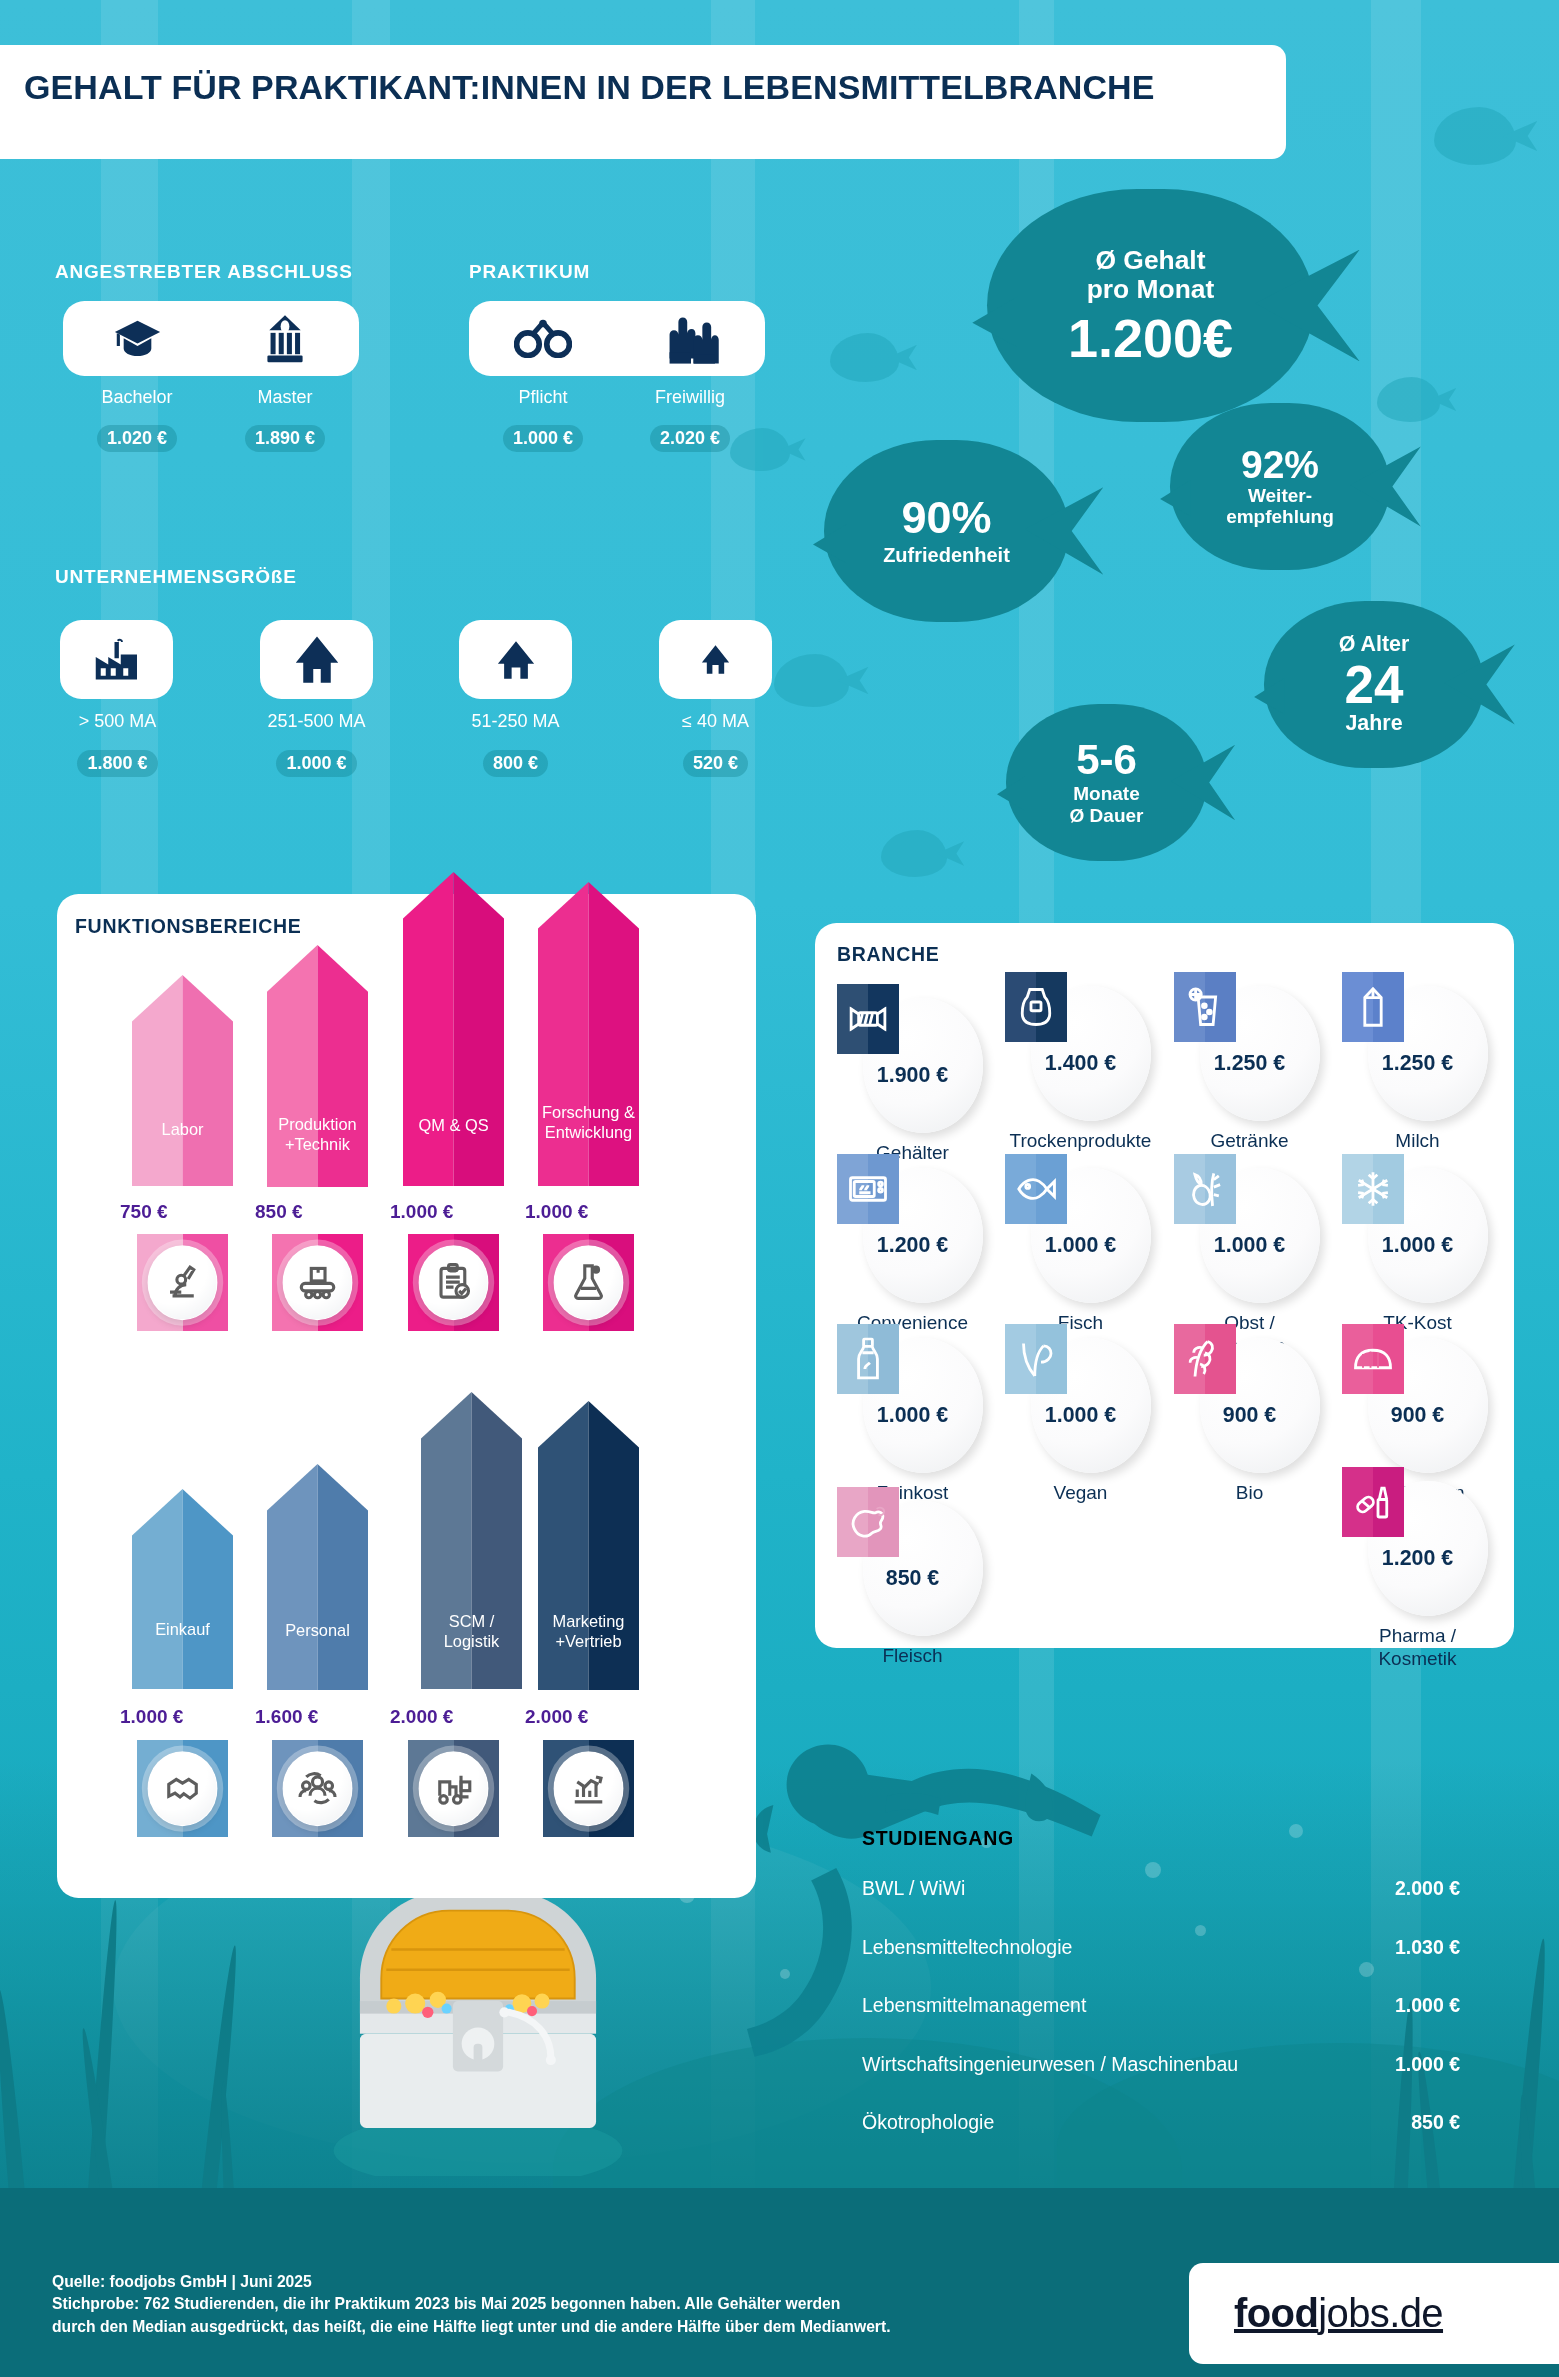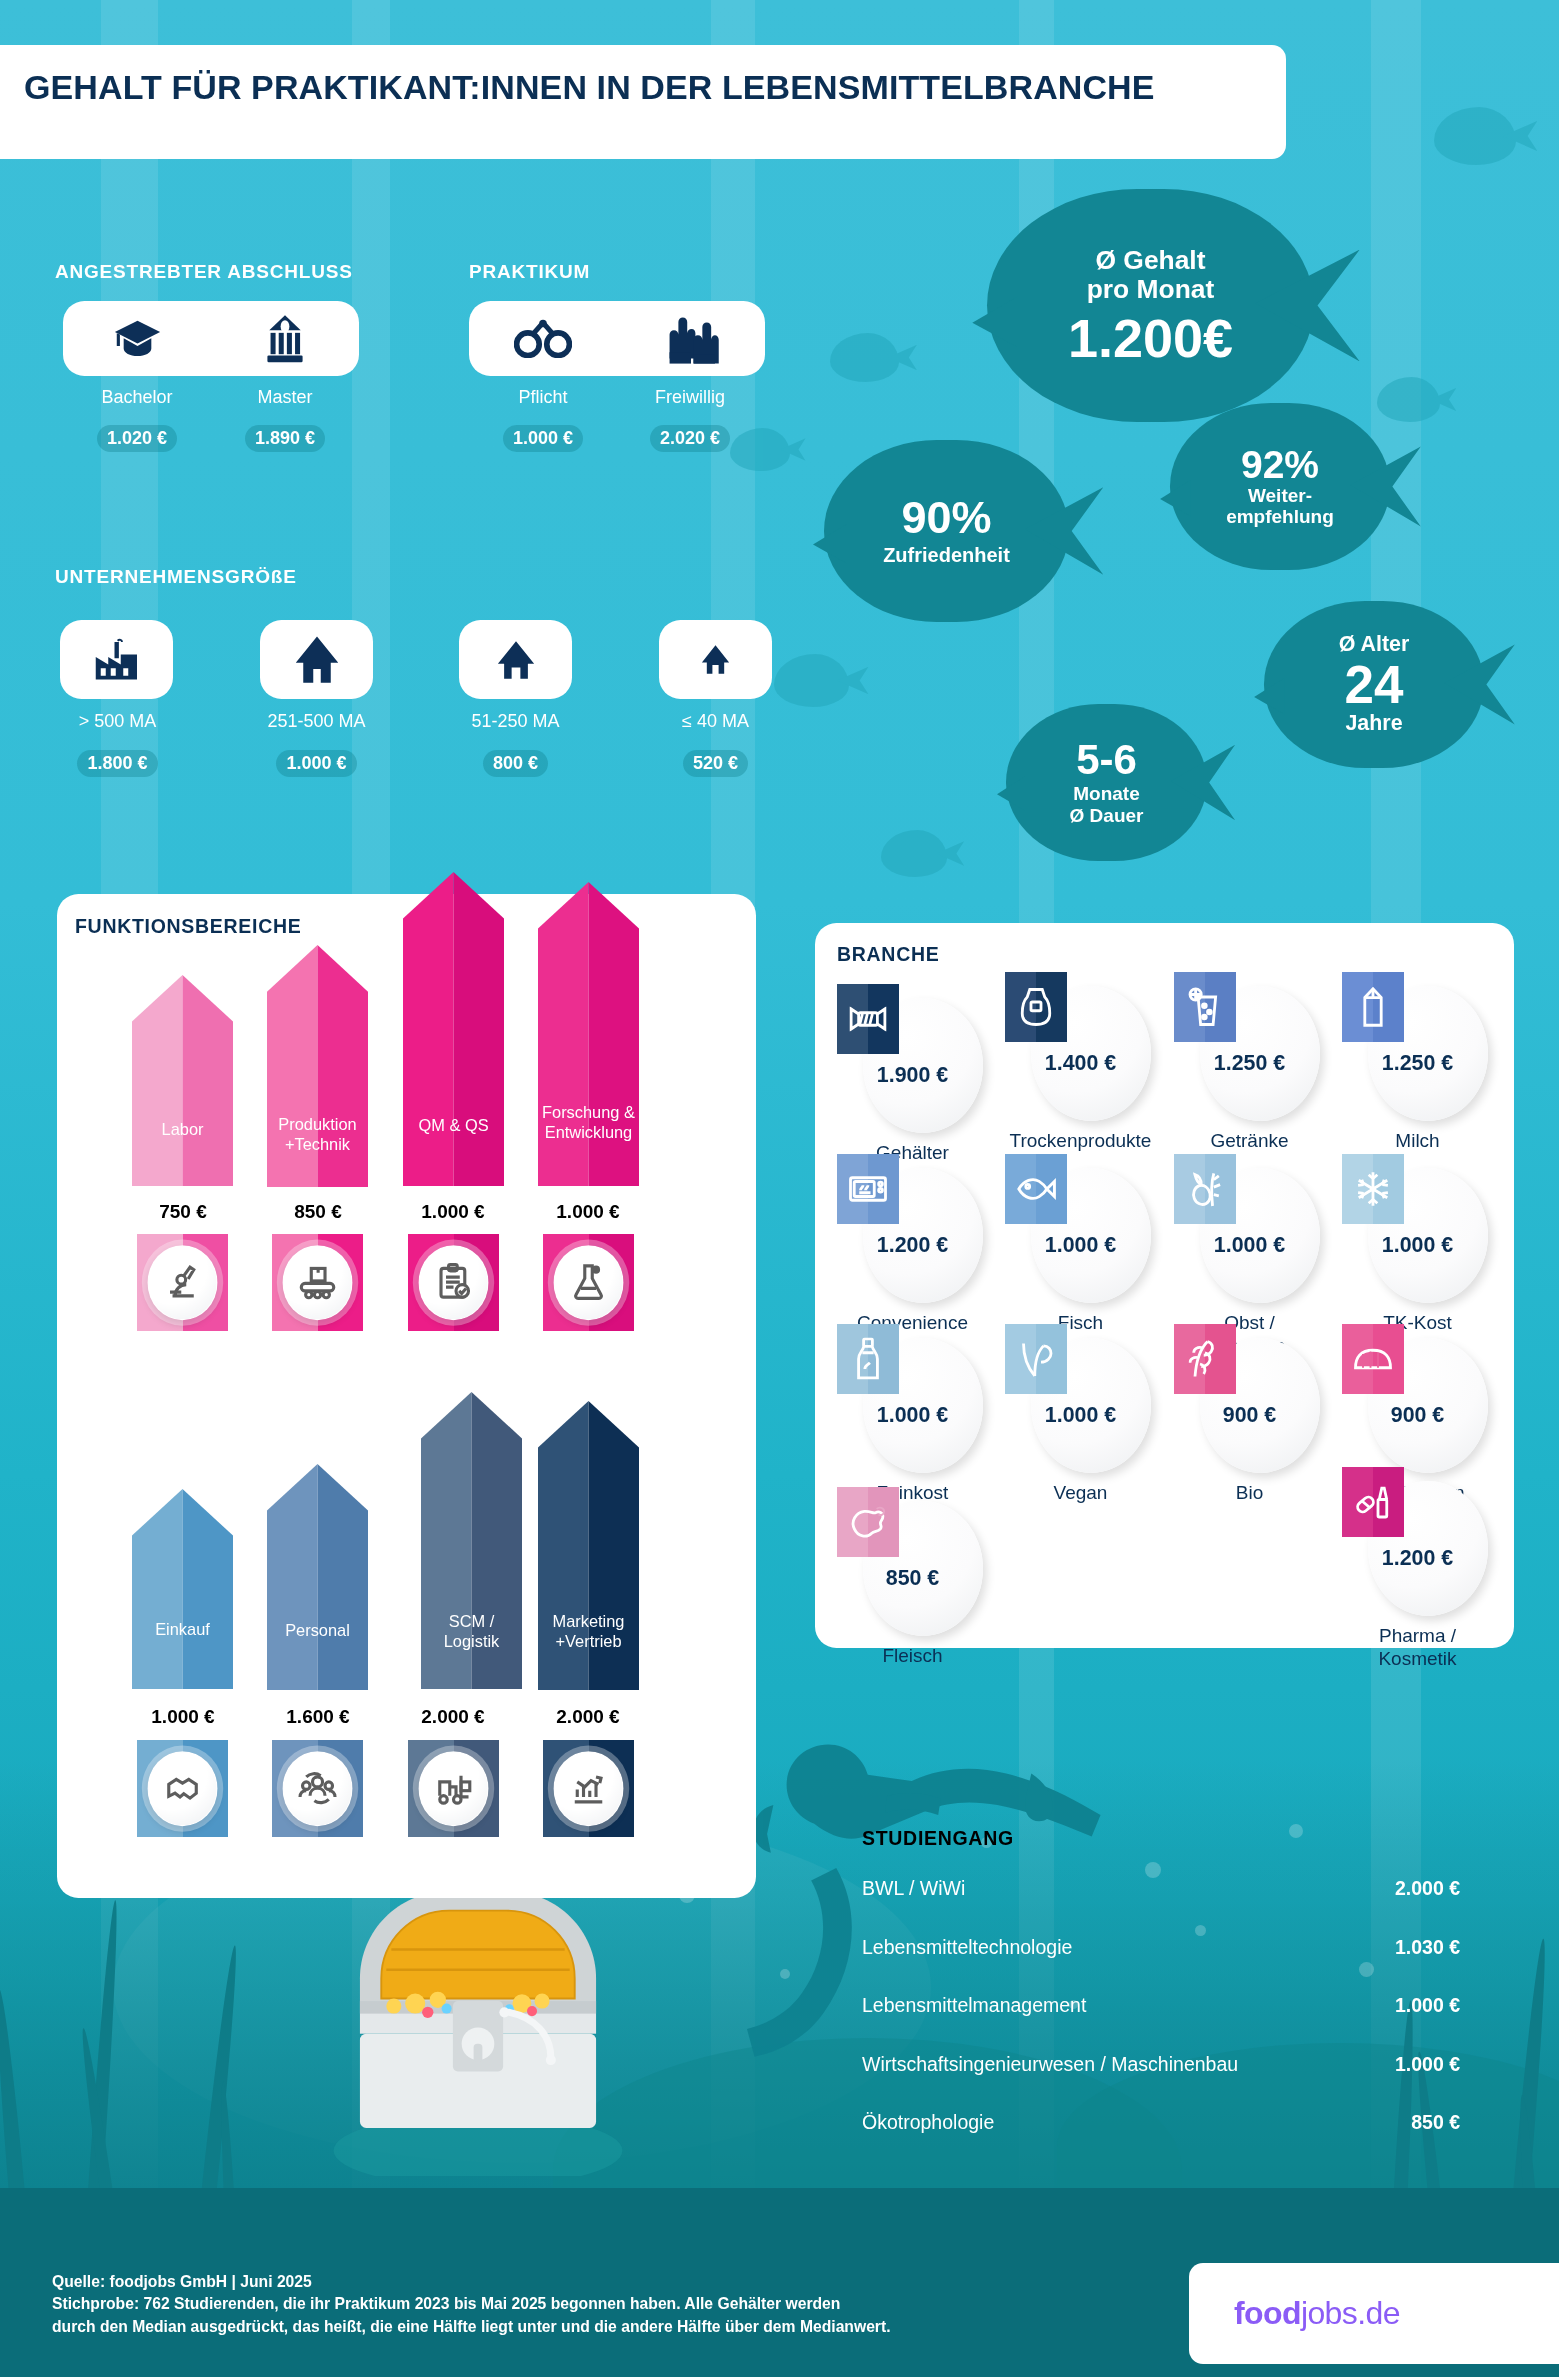--- a/index.html
+++ b/index.html
@@ -59,21 +59,21 @@
   .fb-small{ font-weight:bold; line-height:1.12; }
 
   
   .panel{ position:absolute; background:#fff; border-radius:21.4px; }
   .panel-h{ position:absolute; color:#0b2f54; font-weight:bold; font-size:19.5px; letter-spacing:0.7px; }
 
   
   .arrow{ position:absolute; }
   .arrow-label{ position:absolute; left:0; right:0; color:#fff; font-size:16.4px;
       text-align:center; line-height:1.2; font-weight:500; }
-  .arrow-val{ position:absolute; color:#000000; font-weight:bold; font-size:19px; text-align:center; }
+  .arrow-val{ position:absolute; color:#4c1d95; font-weight:bold; font-size:19px; text-align:left; }
   .icon-tile{ position:absolute; }
   .icon-tile .tl{ position:absolute; left:0; top:0; bottom:0; width:50%; }
   .icon-tile .tr{ position:absolute; right:0; top:0; bottom:0; width:50%; }
   .icon-tile .disc{ position:absolute; left:50%; top:50%; transform:translate(-50%,-50%);
       width:78%; height:78%; border-radius:50%;
       background:radial-gradient(circle at 34% 30%, #ffffff 0%, #ffffff 52%, #eceef1 100%);
       border:1.9px solid rgba(255,255,255,.85);
       box-shadow:0 0 0 5.7px rgba(255,255,255,.30), 0 3.8px 8.8px rgba(0,0,0,.18);
       display:flex; align-items:center; justify-content:center; }
   .icon-tile svg{ stroke:#5d5d5d; fill:none; stroke-width:5; }
@@ -100,21 +100,21 @@
   .sg-val{ position:absolute; right:0; top:0; font-weight:bold; text-align:right; }
 
   
   .diver{ position:absolute; }
   .chest{ position:absolute; }
 
   
   .src{ position:absolute; left:52px; bottom:39px; color:#fff; font-size:15.7px; line-height:1.42; font-weight:bold; }
   .logobox{ position:absolute; right:-19px; bottom:12.6px; width:390px; height:101px; background:#fff;
       border-radius:14px 0 0 14px; display:flex; align-items:center; padding-left:45px; }
-  .logo{ font-size:32px; color:#8b5cf6; letter-spacing:-0.6px; }
+  .logo{ font-size:40px; color:#0f172a; letter-spacing:-0.6px;text-decoration:underline; }
   .logo b{ font-weight:bold; }
   .logo span{ font-weight:400; }
 </style>
 </head>
 <body>
 
 <div class="bg">
   <div class="bg-base"></div>
 
   <div class="ray" style="left:101px;  width:57px;"></div>

